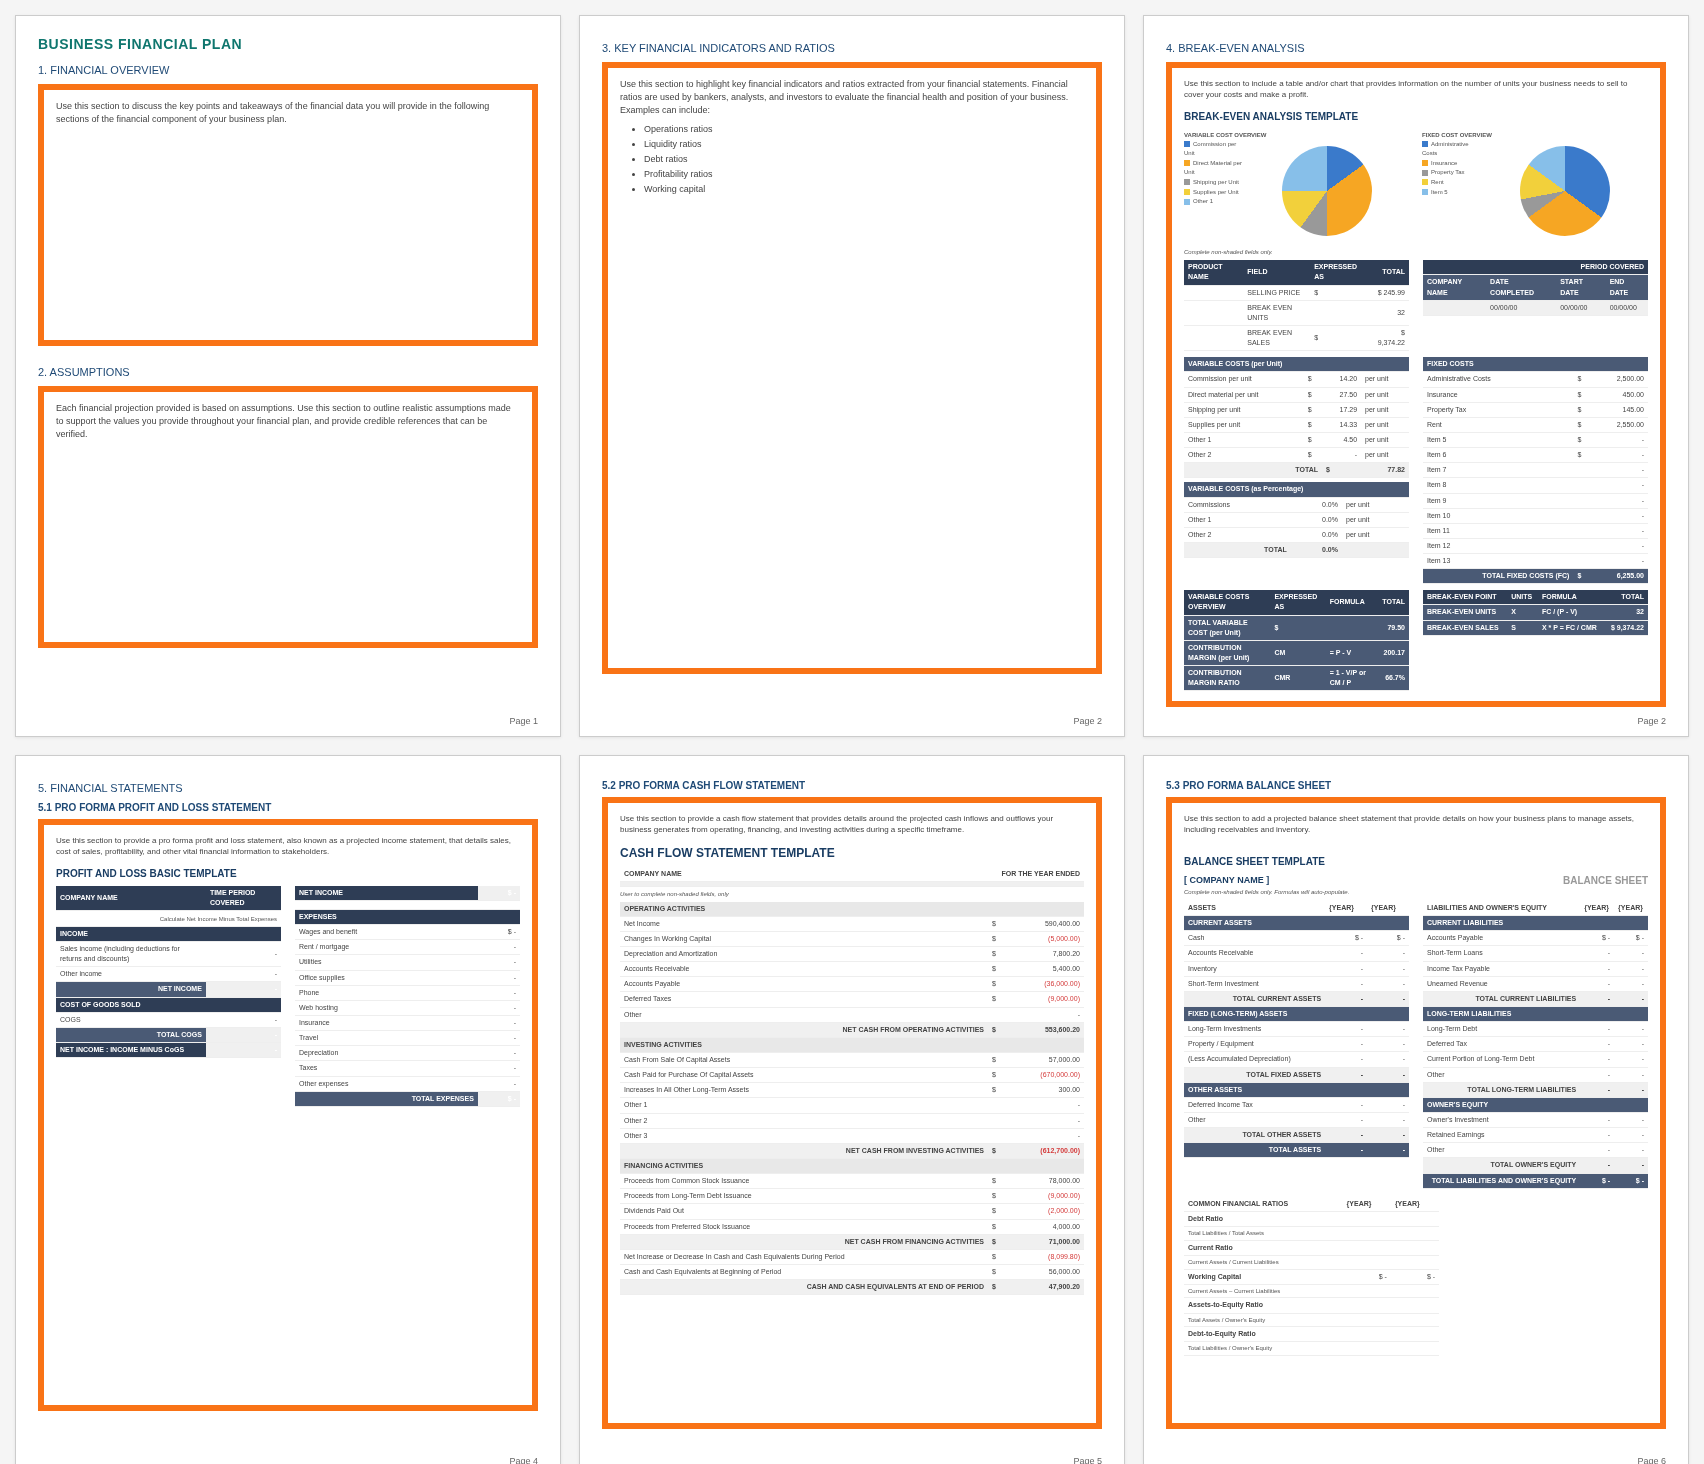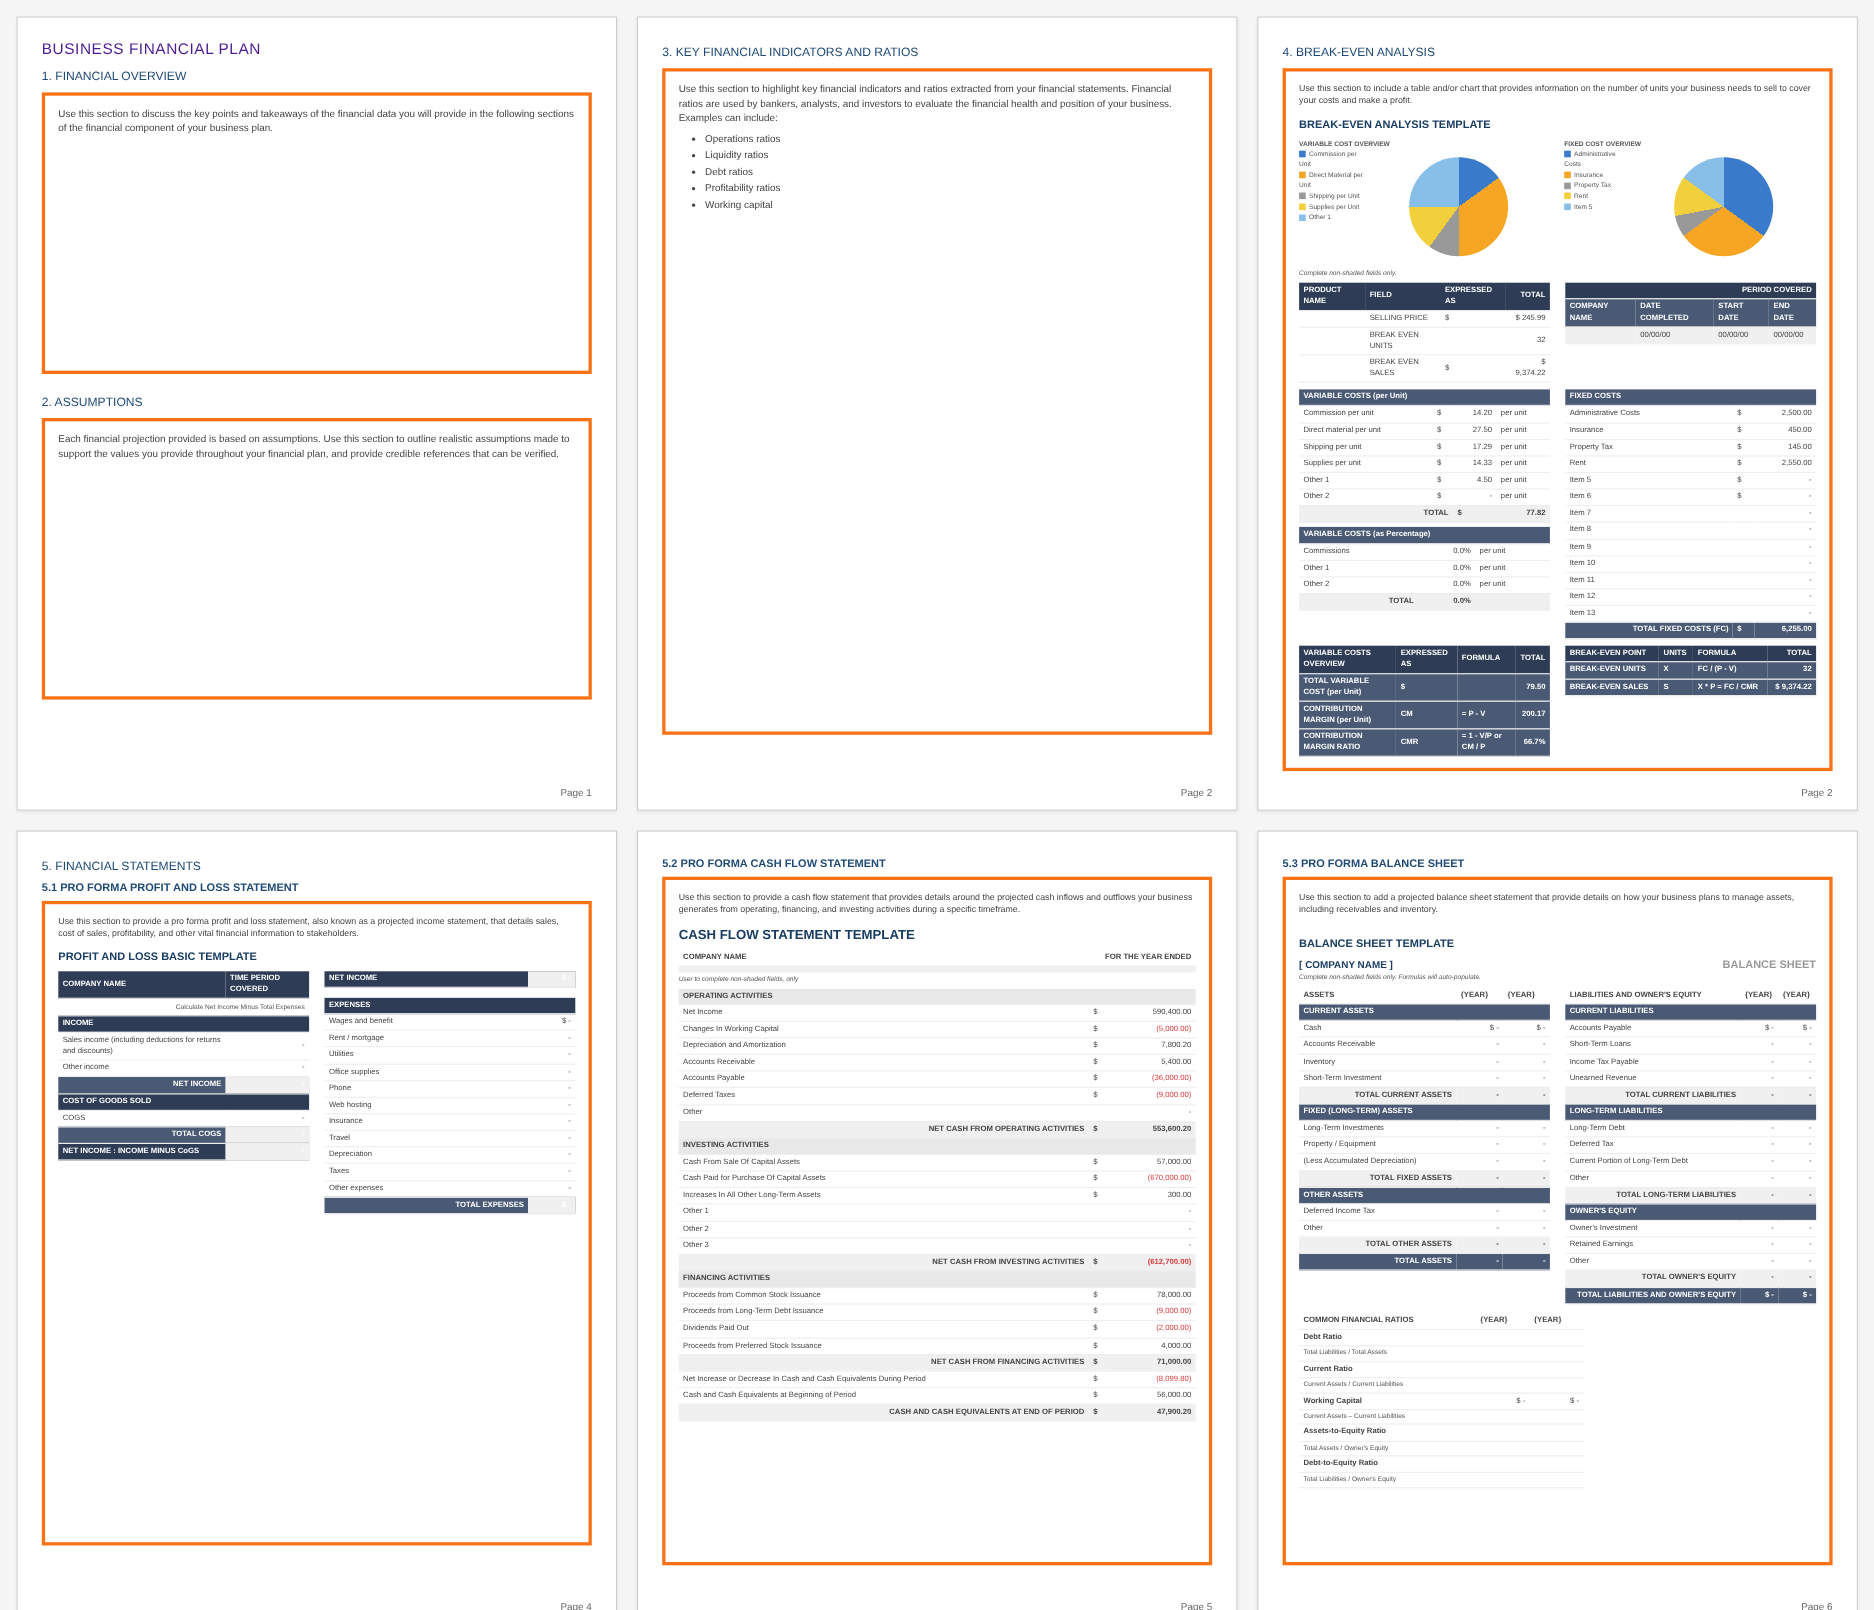--- a/index.html
+++ b/index.html
@@ -1,21 +1,21 @@
 <!DOCTYPE html>
 <html><head>
 <meta charset="utf-8">
 <style>
 body{margin:0;background:#f5f5f5;font-family:Arial,Helvetica,sans-serif;padding:15px}
 .grid{display:grid;grid-template-columns:repeat(3,1fr);gap:18px;max-width:1680px;margin:0 auto}
 .page{background:#fff;border:1px solid #ccc;box-shadow:0 1px 3px rgba(0,0,0,0.08);padding:20px 22px;height:680px;position:relative;overflow:hidden}
-.doc-title{color:#4c1d95;font-size:14px;font-weight:normal;letter-spacing:0.5px;margin:0 0 12px}
+.doc-title{color:#0f766e;font-size:14px;font-weight:bold;letter-spacing:0.5px;margin:0 0 12px}
 .sec-title{color:#1f4a76;font-size:11px;font-weight:normal;margin:6px 0 8px}
 .sub-title{color:#1f4a76;font-size:10px;font-weight:bold;margin:4px 0 6px}
-.box{border:3px solid #f97316;padding:10px 12px;font-size:9px;color:#444;line-height:1.45}
+.box{border:6px solid #f97316;padding:10px 12px;font-size:9px;color:#444;line-height:1.45}
 .box.tall{min-height:230px}
 ul.bul{margin:6px 0 0 24px;padding:0;font-size:9px;color:#444}
 ul.bul li{margin:2px 0}
 .foot{position:absolute;bottom:10px;right:22px;font-size:9px;color:#666}
 .tmpl-head{color:#1a3d63;font-size:10px;font-weight:bold;margin:10px 0 4px}
 .tbl{width:100%;border-collapse:collapse;font-size:7px}
 .tbl td,.tbl th{padding:2px 4px;border-bottom:1px solid #eee}
 .hdr{background:#2e3d55;color:#fff;font-weight:bold;font-size:7px}
 .subhdr{background:#4a5a75;color:#fff;font-weight:bold;font-size:7px}
 .gray{background:#f0f0f0}

